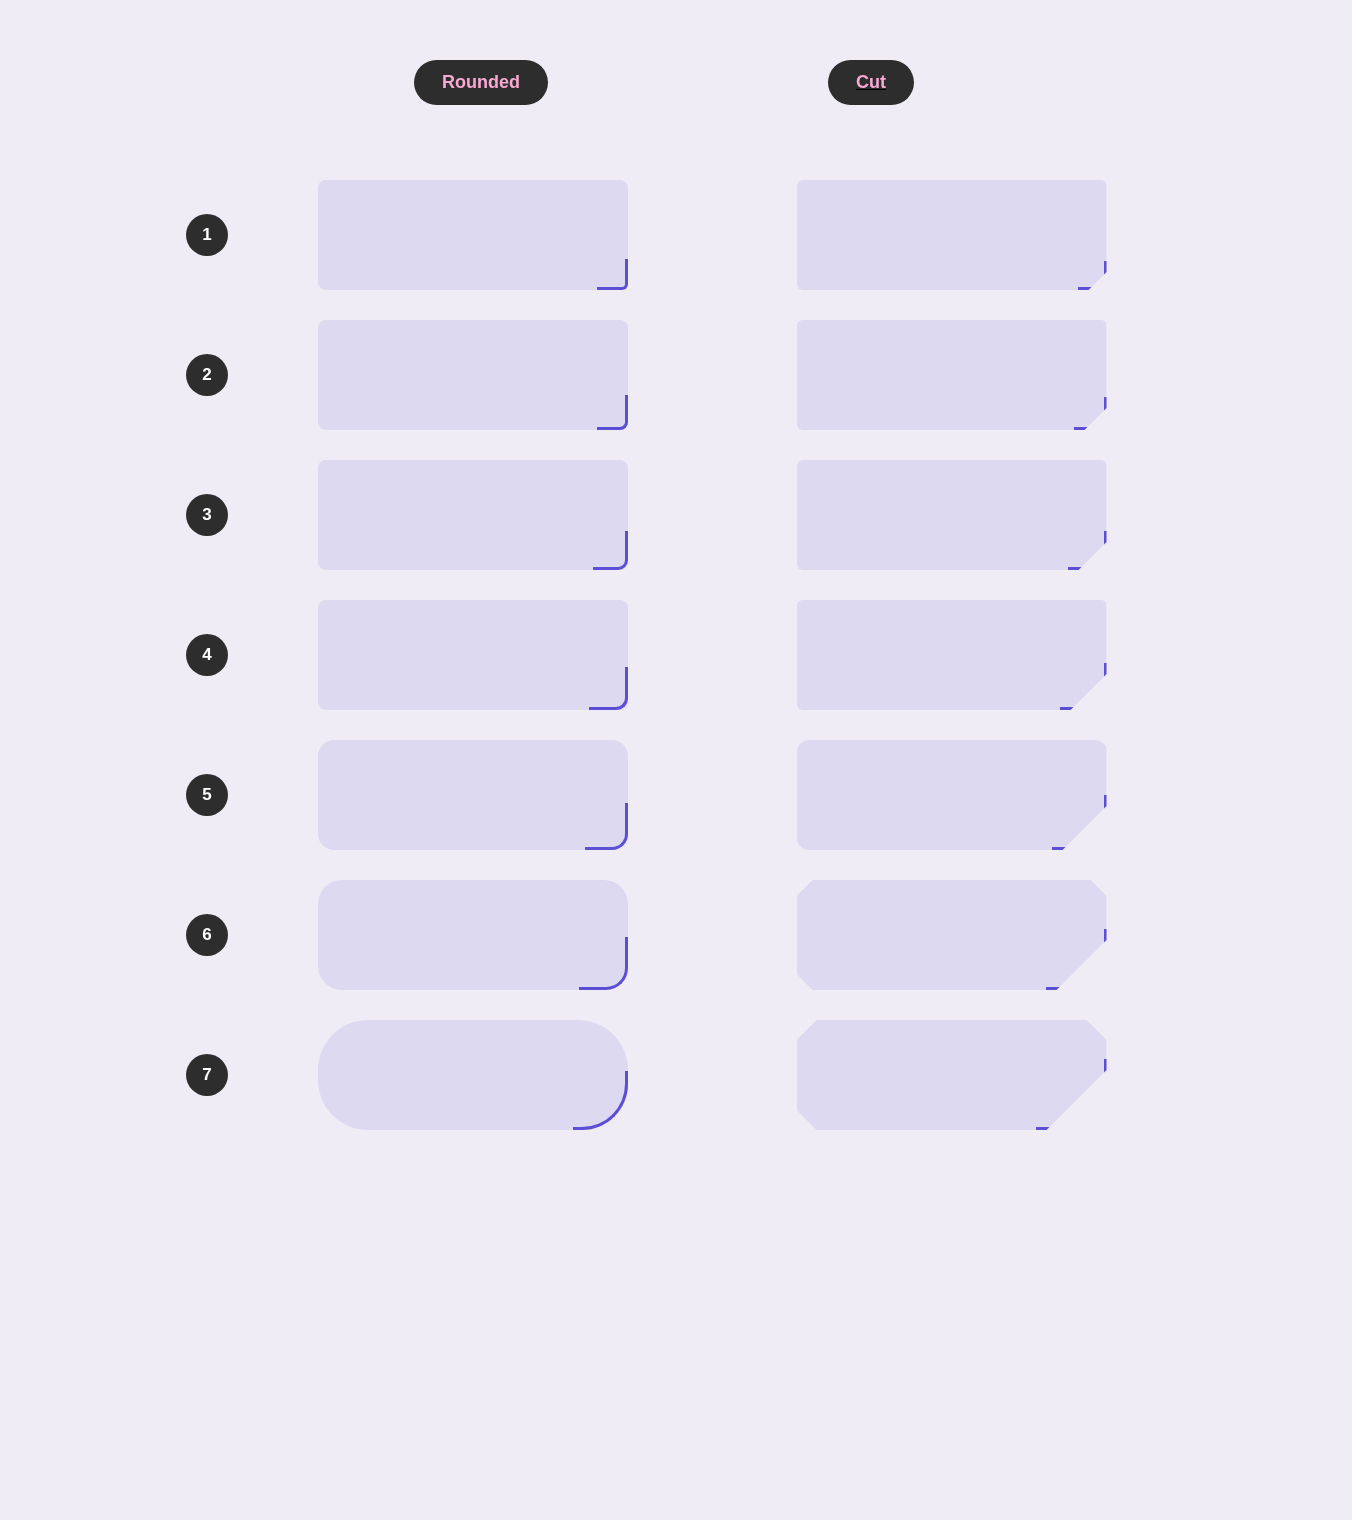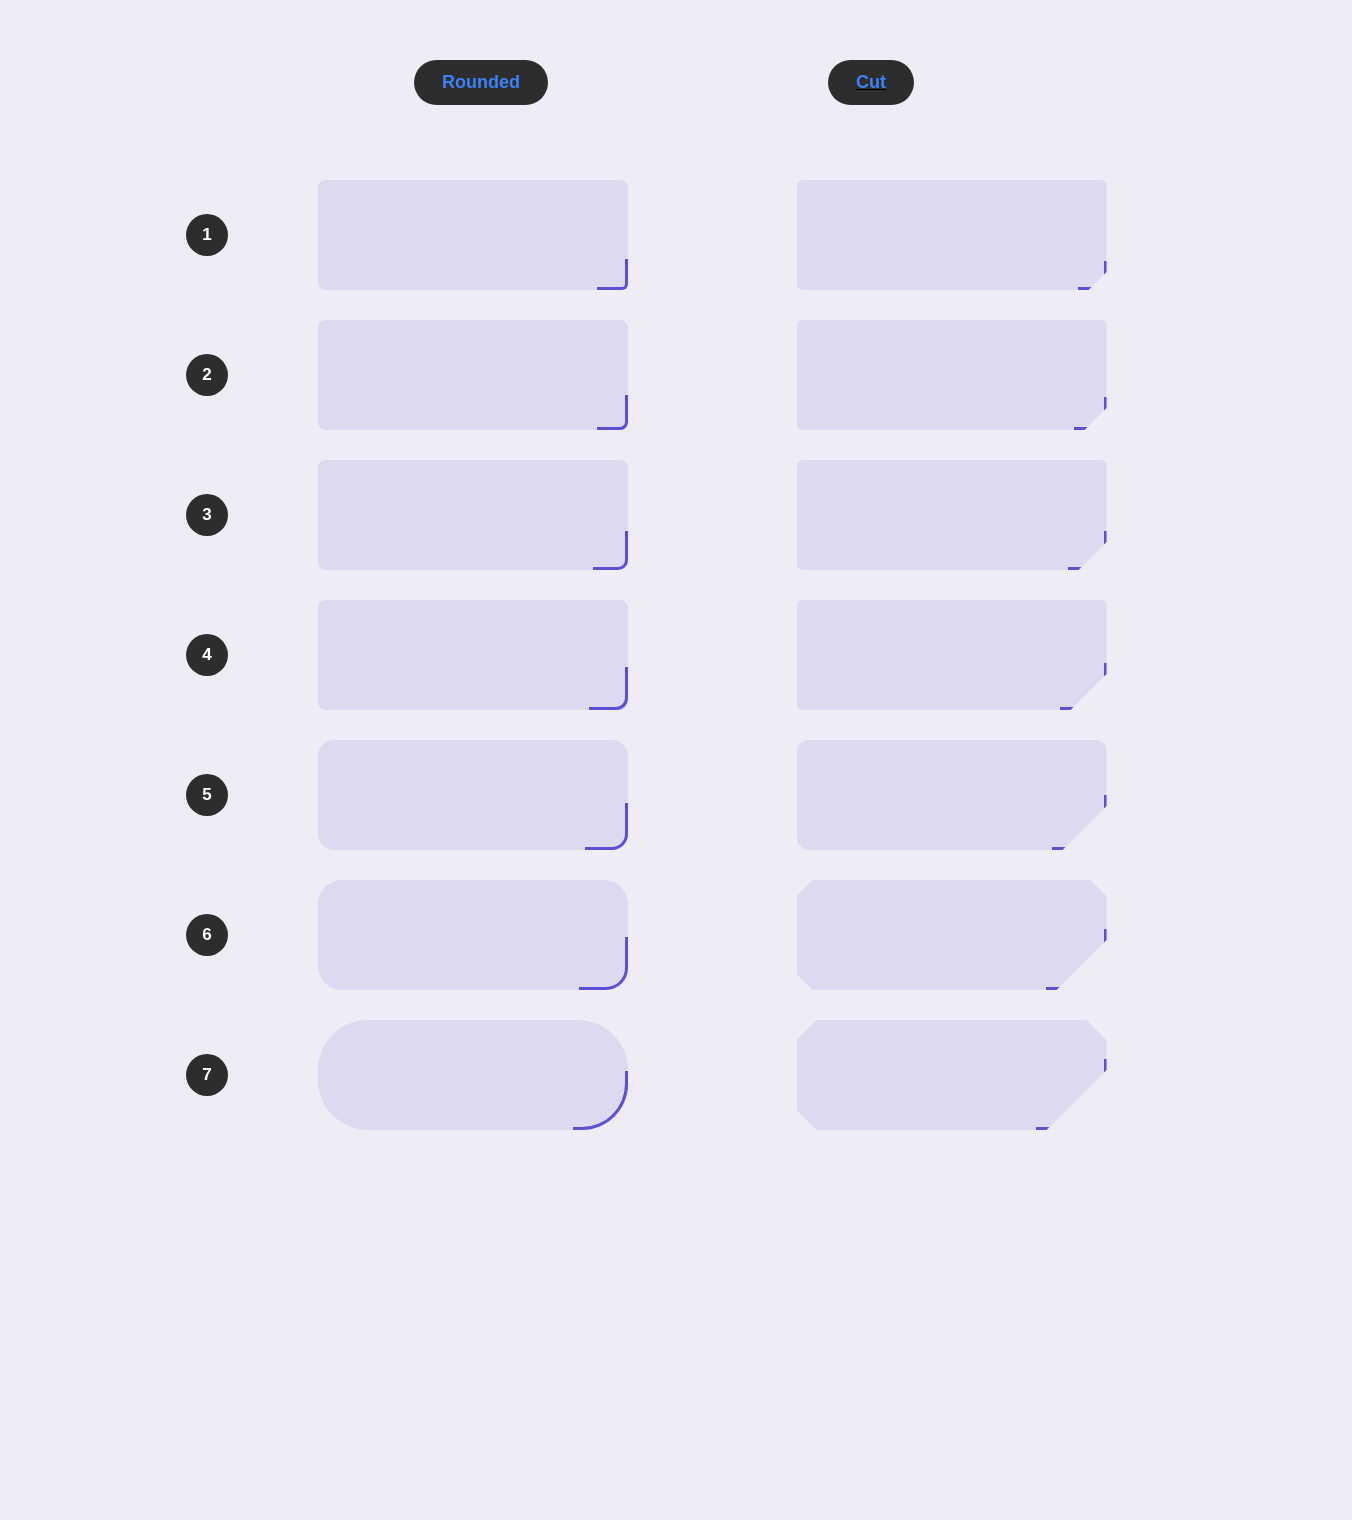--- a/index.html
+++ b/index.html
@@ -18,21 +18,21 @@
       display: flex;
       width: 900px;
       justify-content: space-between;
       align-items: center;
       margin-bottom: 60px;
       padding: 0 60px;
     }
 
     .badge {
       background-color: #2d2d2d;
-      color: #3b82f6;
+      color: #f9a8d4;
       font-size: 18px;
       font-weight: 600;
       padding: 12px 28px;
       border-radius: 999px;
     }
 
     .badge.cut-badge {
       border-radius: 999px;
     }
 

